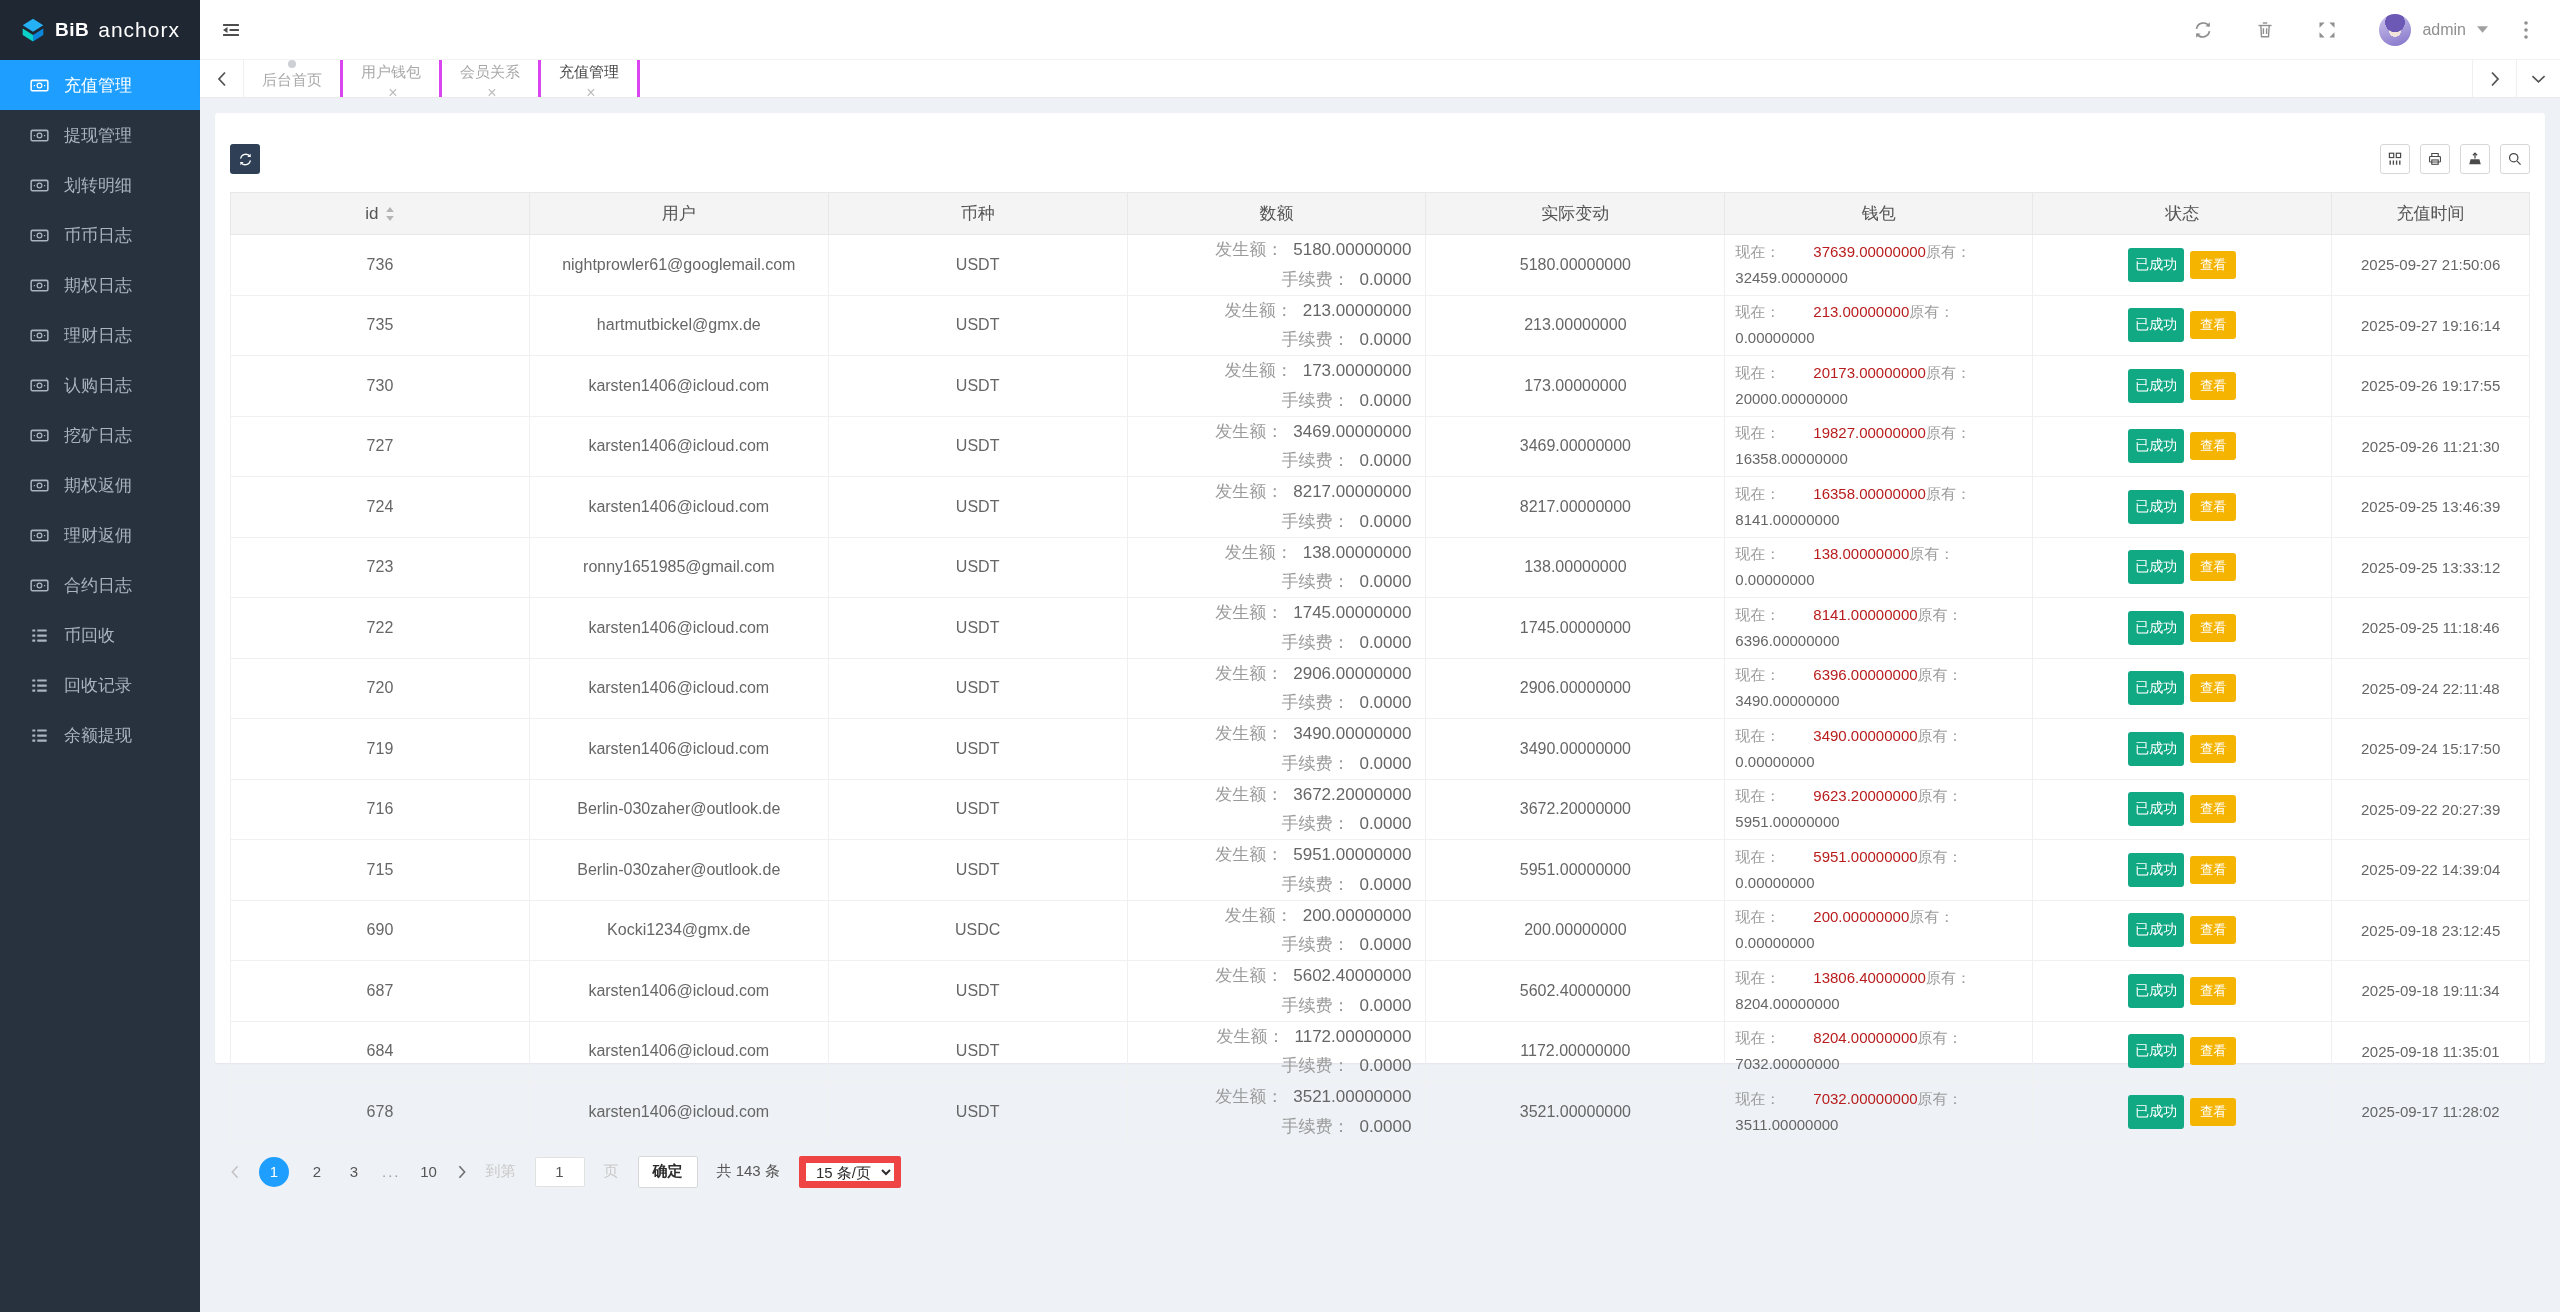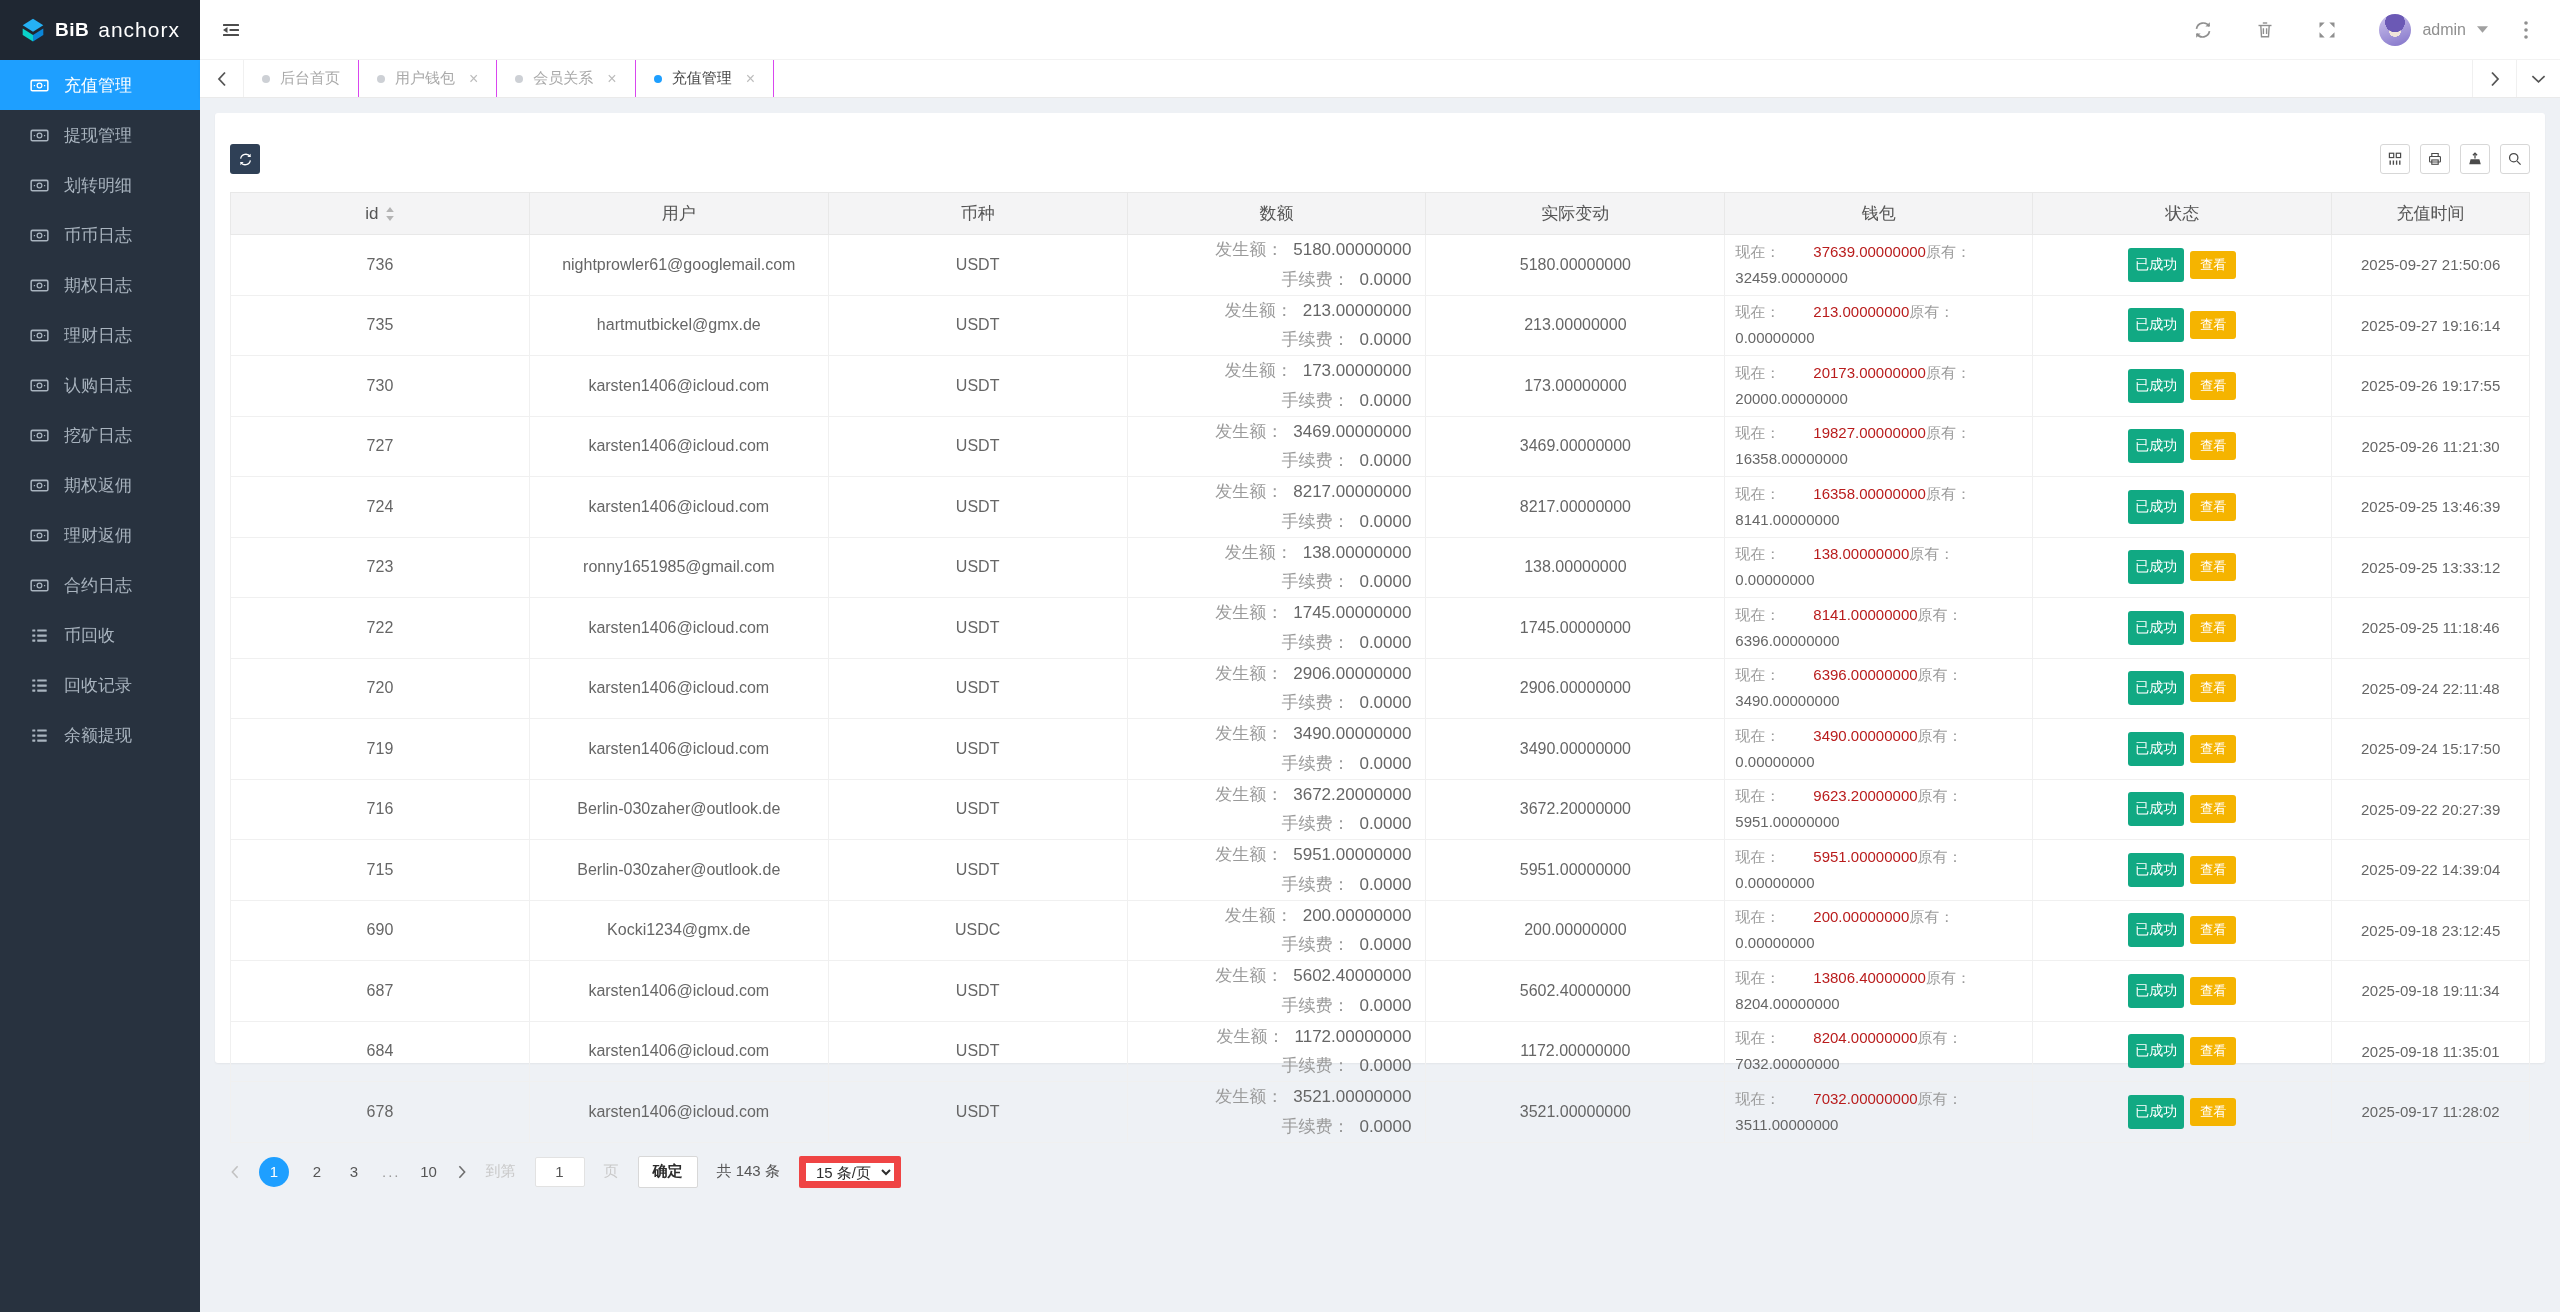--- a/index.html
+++ b/index.html
@@ -40,21 +40,21 @@
   .username { font-size:16px; color:#8f8f8f; }
   .caret { width:11px; height:7px; color:#a0a0a0; }
   .more-btn { width:16px; height:18px; color:#8f8f8f; cursor:pointer; }
 
   
   .tabbar { height:38px; background:#fff; display:flex; align-items:stretch; border-bottom:1px solid #eaeaea; box-shadow:0 1px 3px rgba(0,0,0,.05); }
   .tab-nav-btn { width:44px; display:flex; align-items:center; justify-content:center; color:#555; border-right:1px solid #f0f0f0; cursor:pointer; }
   .tab-nav-btn .ic { width:12px; height:16px; }
   .tab-nav-btn .ic.dn { width:15px; height:10px; }
   .tabs-wrap { display:flex; }
-  .tab { display:flex; align-items:center; gap:10px; padding:0 18px; border-right:1px solid #d946ef; font-size:15px; color:#a9a9a9; cursor:pointer; background:#fff; }
+  .tab { display:flex; align-items:center; gap:3px; padding:0 18px; border-right:3px solid #d946ef; font-size:15px; color:#a9a9a9; cursor:pointer; background:#fff;flex-direction:column; }
   .tab .dot { width:8px; height:8px; border-radius:50%; background:#cdd0d5; }
   .tab.active { color:#474747; }
   .tab.active .dot { background:#1e9fff; }
   .tab .close { color:#bcbcbc; font-size:16px; margin-left:4px; line-height:1; }
   .tabbar-right { margin-left:auto; display:flex; }
   .tabbar-right .tab-nav-btn { border-right:none; border-left:1px solid #f0f0f0; }
 
   
   .content { flex:1; padding:15px; background:#eef1f5; }
   .card { background:#fff; border-radius:3px; height:950px; padding:15px; box-shadow:0 1px 2px rgba(0,0,0,.05); }

